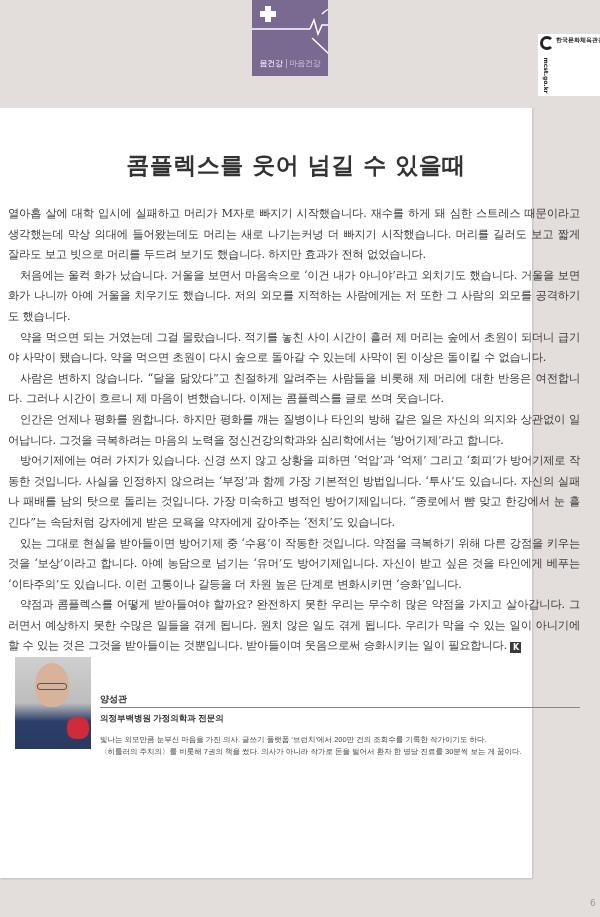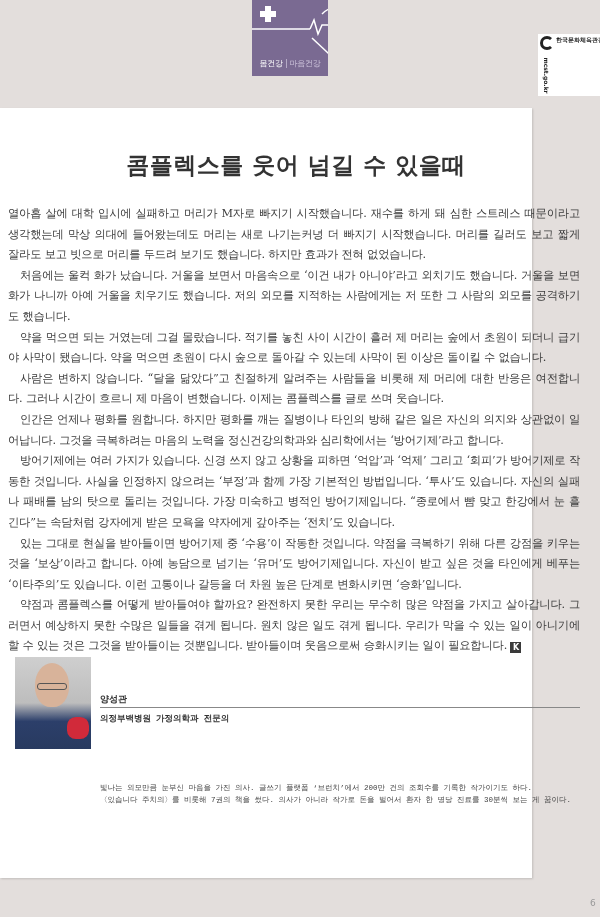--- a/index.html
+++ b/index.html
@@ -94,27 +94,26 @@
     .author-name {
       position: absolute; left: 100px; top: 693px; font-size: 9px; color: #333;
       font-family: Liberation Serif, serif; font-weight: bold;
     }
     .author-rule {
       position: absolute; left: 100px; top: 707px; width: 480px; height: 1px;
       background: #888;
     }
     .author-role {
       position: absolute; left: 100px; top: 713px; font-size: 8.5px; color: #333;
-      font-family: Liberation Mono, monospace; font-weight: bold;
+      font-family: Liberation Sans, sans-serif; font-weight: bold;
     }
     .author-bio {
       position: absolute; left: 100px; top: 734px; width: 480px;
       font-size: 7.5px; line-height: 12px; color: #444;
-      font-family: Liberation Mono, monospace;
-      margin-top: 48px;
+      font-family: Liberation Sans, sans-serif;
     }
     .page-number {
       position: absolute; left: 590px; top: 898px; font-size: 9px; color: #999;
       font-family: "DejaVu Sans", sans-serif;
     }
   </style>
 </head>
 <body>
 
 <div class="top-band"></div>
@@ -156,16 +155,16 @@
 <div class="author-photo">
   <div class="head"></div>
   <div class="glasses"></div>
   <div class="heart"></div>
 </div>
 <div class="author-name">양성관</div>
 <div class="author-rule"></div>
 <div class="author-role">의정부백병원 가정의학과 전문의</div>
 <div class="author-bio">
   <div>빛나는 외모만큼 눈부신 마음을 가진 의사. 글쓰기 플랫폼 ‘브런치’에서 200만 건의 조회수를 기록한 작가이기도 하다.</div>
-  <div>〈있습니다 주치의〉를 비롯해 7권의 책을 썼다. 의사가 아니라 작가로 돈을 벌어서 환자 한 명당 진료를 30분씩 보는 게 꿈이다.</div>
+  <div>〈히틀러의 주치의〉를 비롯해 7권의 책을 썼다. 의사가 아니라 작가로 돈을 벌어서 환자 한 명당 진료를 30분씩 보는 게 꿈이다.</div>
 </div>
 
 <div class="page-number">6</div>
 
 </body></html>

